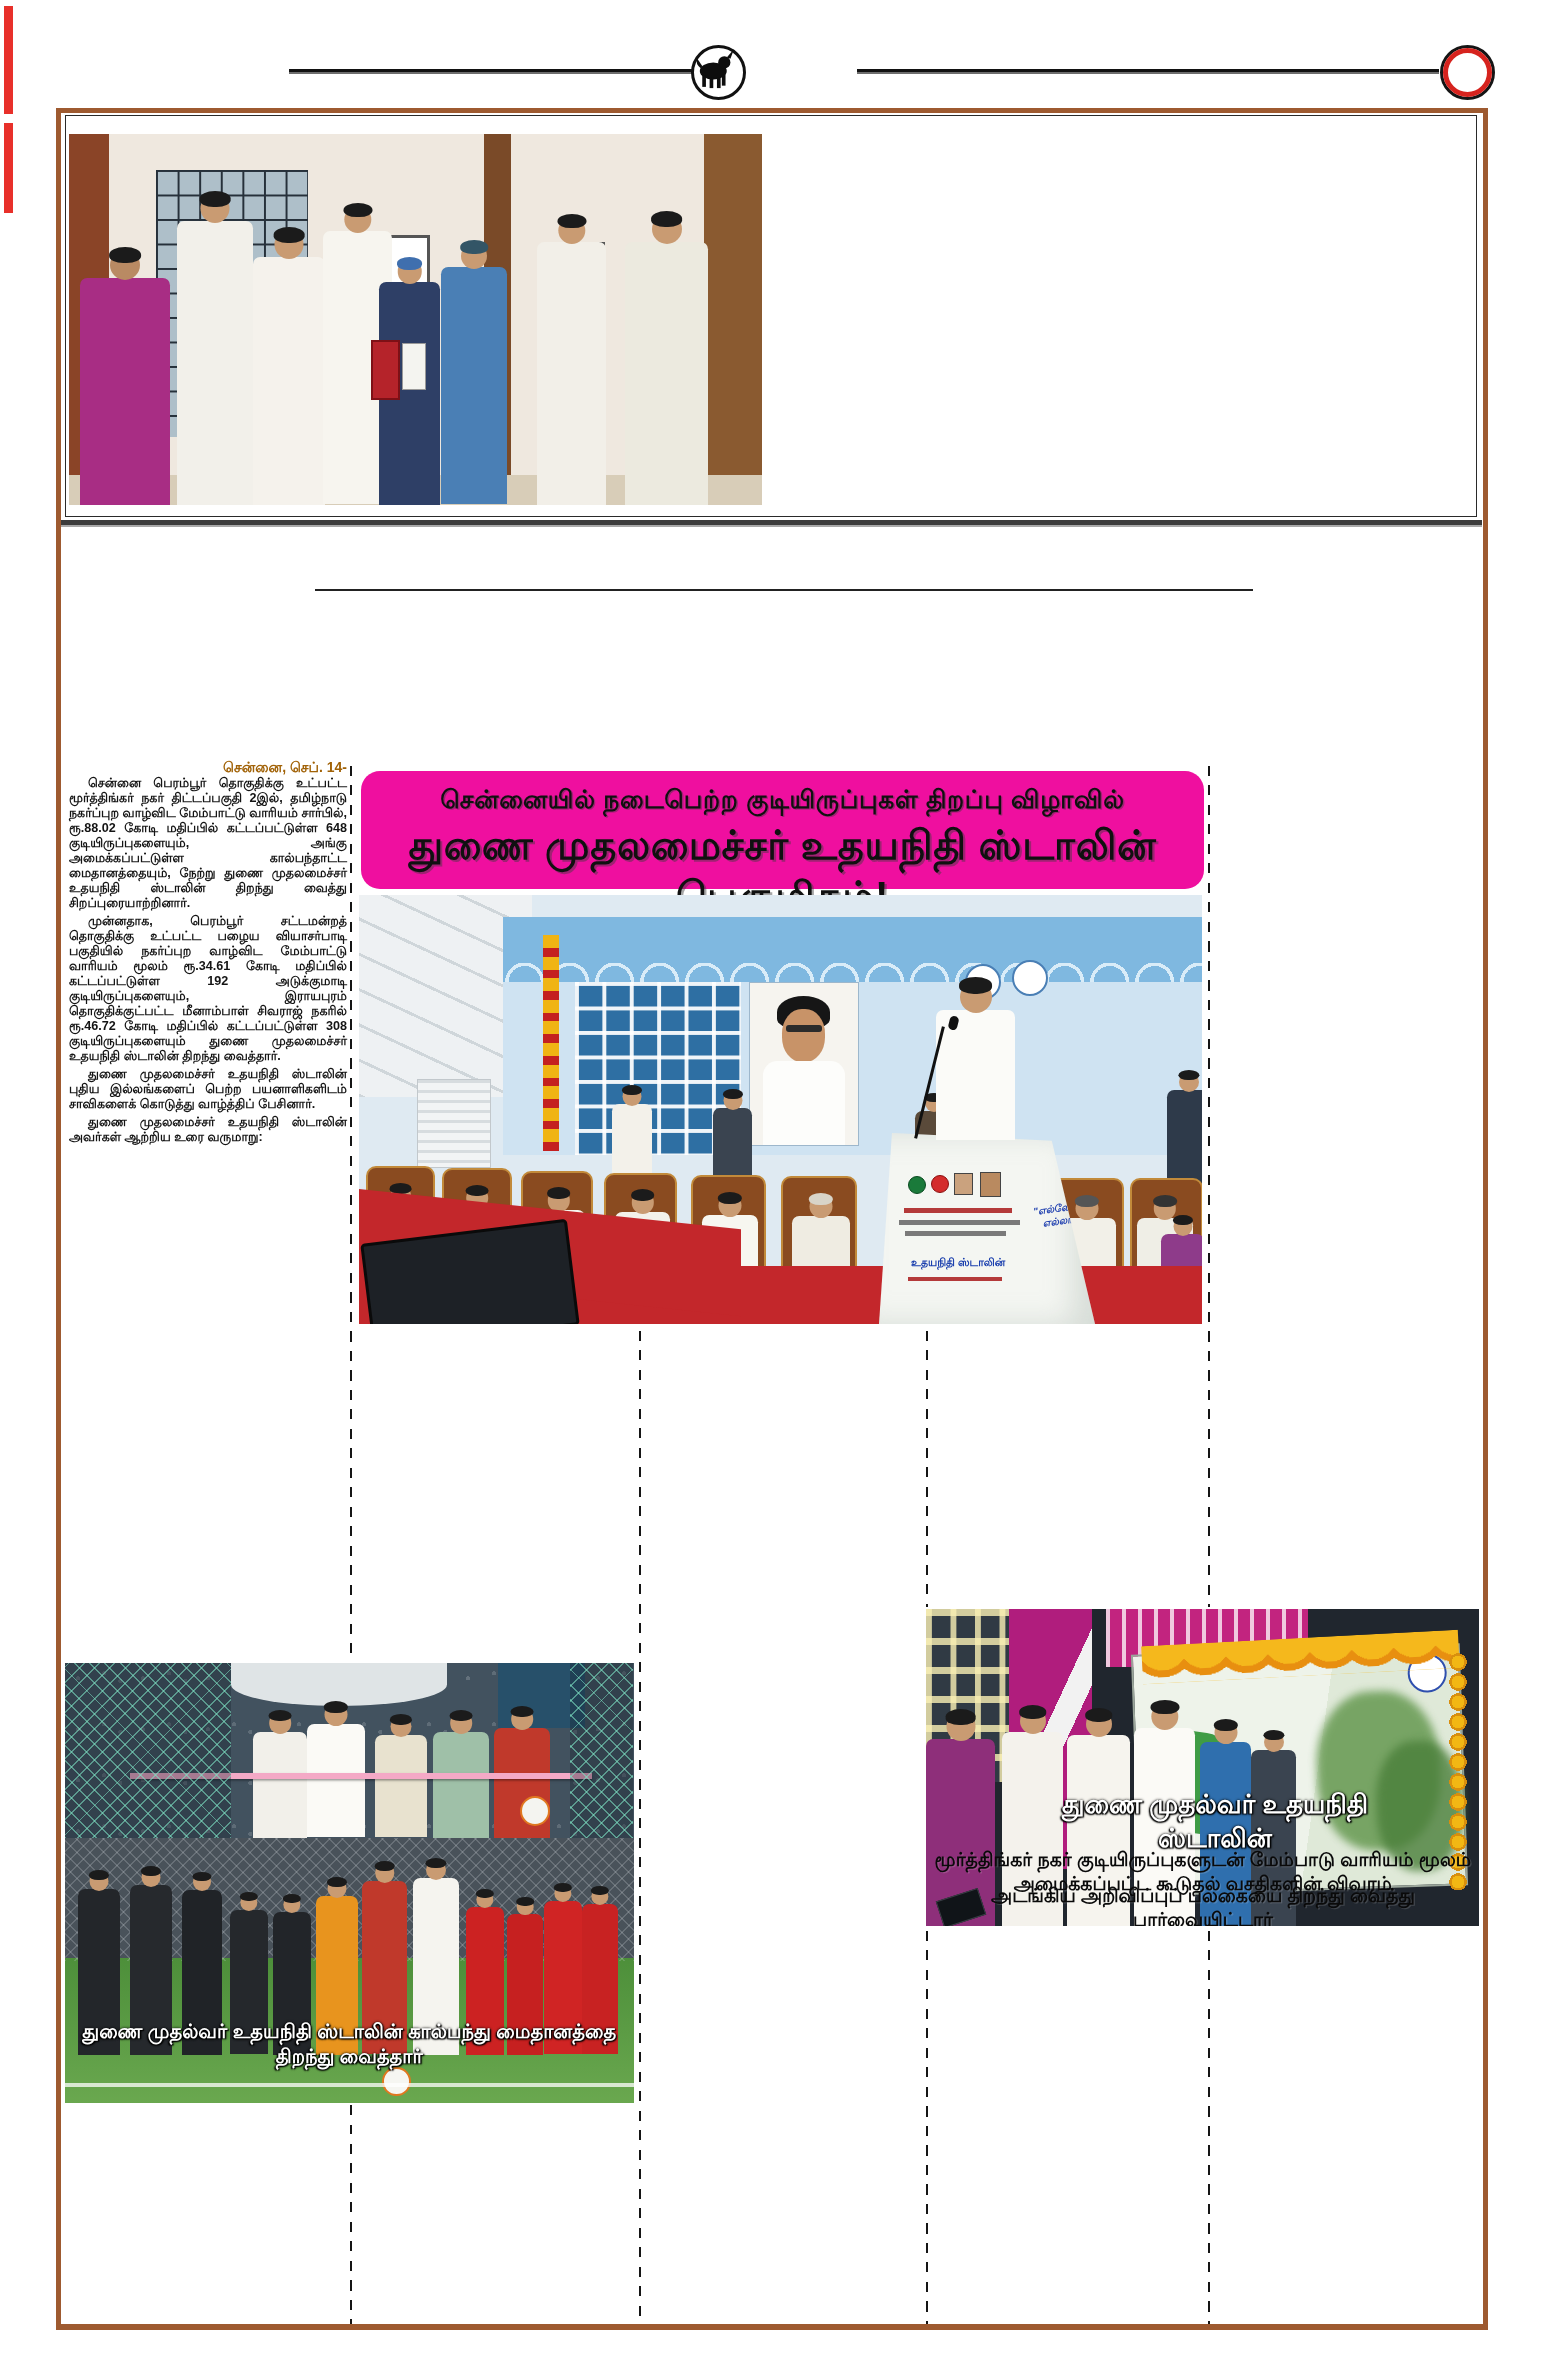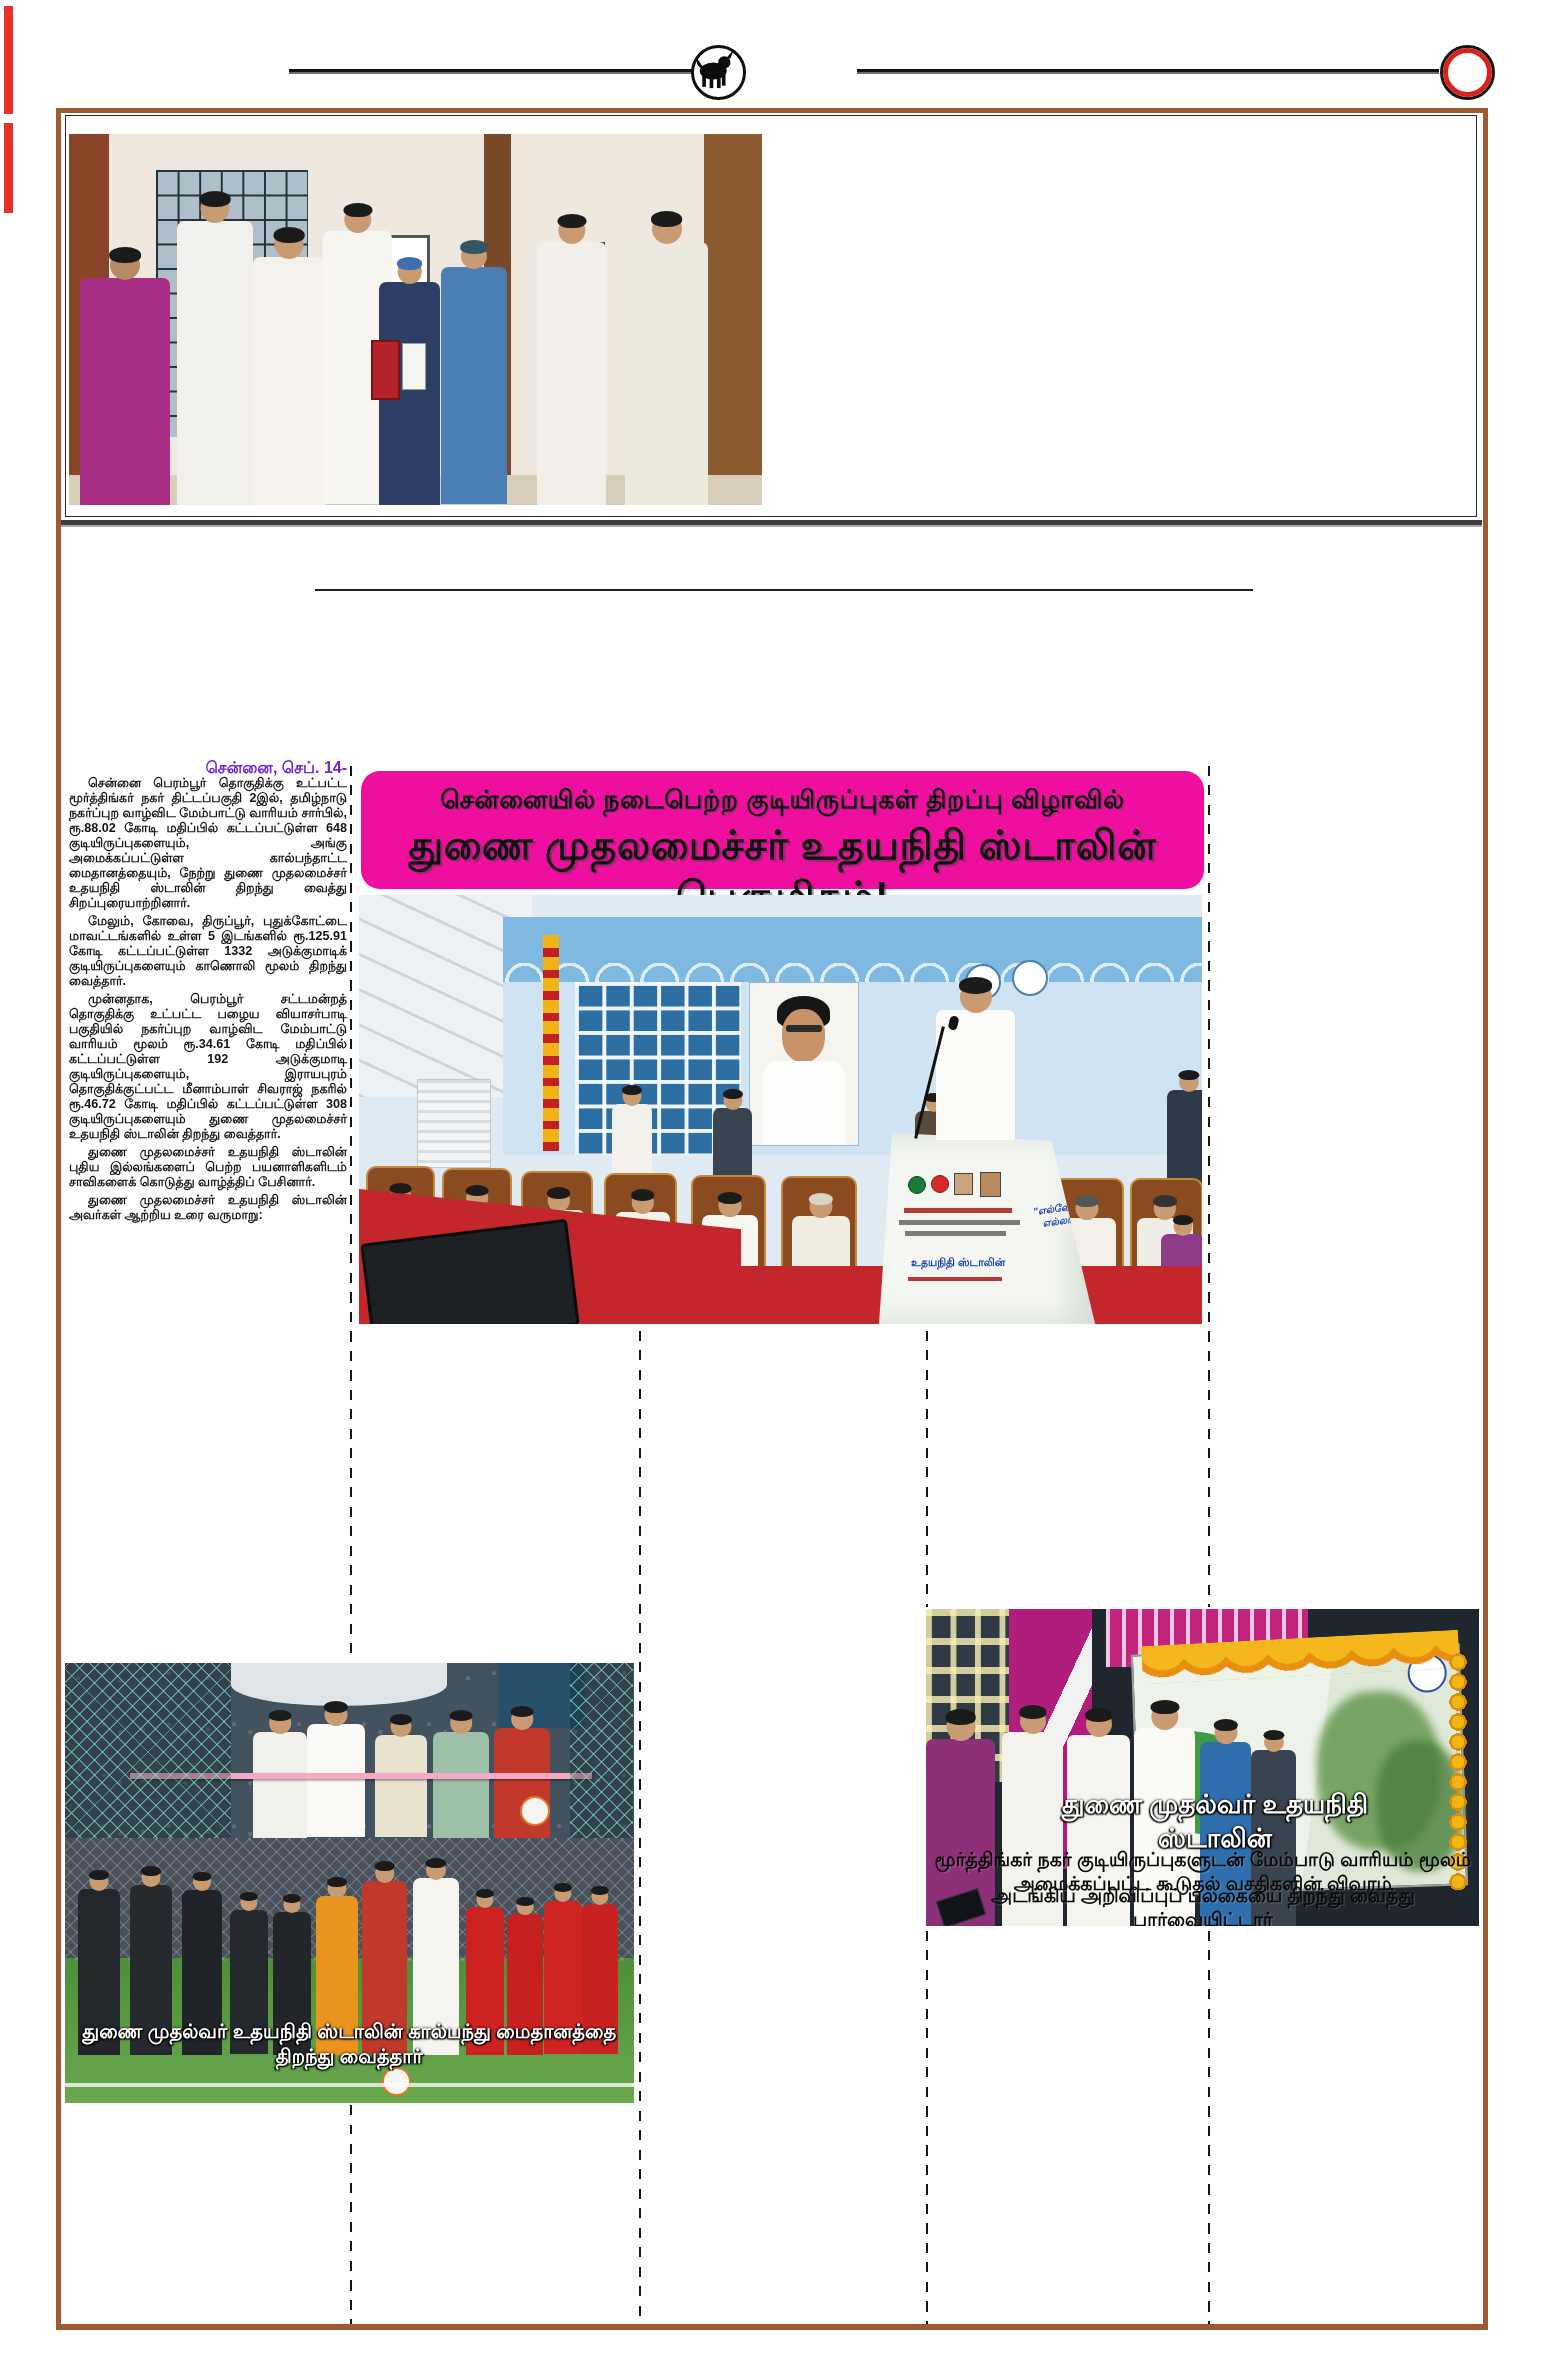--- a/index.html
+++ b/index.html
@@ -29,21 +29,21 @@
        background-size:42px 38px;background-repeat:repeat-x;}
   .garl-v{background-image:radial-gradient(circle,#f2b714 0 6.5px,#d88f0e 6.5px 8.7px,transparent 8.7px);
        background-size:20px 20px;background-repeat:repeat-y;}
   .headline-box{position:absolute;border-radius:19px;text-align:center;color:#101010;}
   .headline-kicker{font-size:25px;font-weight:bold;letter-spacing:0.7px;margin-top:14.4px;
        text-shadow:1.4px 1.4px 0 rgba(60,60,60,.45);}
   .headline-main{font-size:40px;font-weight:bold;letter-spacing:0.7px;margin-top:5.8px;
        text-shadow:2.2px 2.2px 0 rgba(60,60,60,.45);}
   .article{font-size:12.6px;font-weight:bold;color:#141414;line-height:15px;text-align:justify;}
   .article p{margin:0 0 2.9px 0;text-indent:19px;}
-  .dateline{font-size:16px;font-weight:bold;color:#6d28d9;text-align:right;padding-right:26px;}
+  .dateline{font-size:14px;font-weight:bold;color:#a16207;text-align:right;padding-right:26px;}
   .photo{position:absolute;overflow:hidden;}
   .cap-white{position:absolute;color:#ffffff;font-weight:bold;text-align:center;
        text-shadow:0 0 2.9px #000,1.4px 1.4px 1.4px #000,-1.4px 1.4px 1.4px #000;}
   .cap-black{position:absolute;color:#0a0a0a;font-weight:bold;text-align:center;}
 </style>
 </head>
 <body>
 
 <div class="page">
 
@@ -98,21 +98,20 @@
     <div class="fig" style="left:468px;top:108px;width:69px;height:263px;background:#f2efe8;--h:27.4px;"></div>
     <div class="fig" style="left:556px;top:108px;width:83px;height:263px;background:#eceadf;--h:30px;"></div>
   </div>
 
 
   <div class="abs" style="left:315px;top:589px;width:938px;height:2.2px;background:#222;"></div>
 
   <div class="abs dateline" style="left:69px;top:759px;width:278px;">சென்னை, செப். 14-</div>
   <div class="abs article" style="left:69px;top:776px;width:278px;">
     <p>சென்னை பெரம்பூர் தொகுதிக்கு உட்பட்ட மூர்த்திங்கர் நகர் திட்டப்பகுதி 2இல், தமிழ்நாடு நகர்ப்புற வாழ்விட மேம்பாட்டு வாரியம் சார்பில், ரூ.88.02 கோடி மதிப்பில் கட்டப்பட்டுள்ள 648 குடியிருப்புகளையும், அங்கு அமைக்கப்பட்டுள்ள கால்பந்தாட்ட மைதானத்தையும், நேற்று துணை முதலமைச்சர் உதயநிதி ஸ்டாலின் திறந்து வைத்து சிறப்புரையாற்றினார்.</p>
-    <p>மேலும், கோவை, திருப்பூர், புதுக்கோட்டை மாவட்டங்களில் உள்ள 5 இடங்களில் ரூ.125.91 கோடி கட்டப்பட்டுள்ள 1332 அடுக்குமாடிக் குடியிருப்புகளையும் காணொலி மூலம் திறந்து வைத்தார்.</p>
     <p>முன்னதாக, பெரம்பூர் சட்டமன்றத் தொகுதிக்கு உட்பட்ட பழைய வியாசர்பாடி பகுதியில் நகர்ப்புற வாழ்விட மேம்பாட்டு வாரியம் மூலம் ரூ.34.61 கோடி மதிப்பில் கட்டப்பட்டுள்ள 192 அடுக்குமாடி குடியிருப்புகளையும், இராயபுரம் தொகுதிக்குட்பட்ட மீனாம்பாள் சிவராஜ் நகரில் ரூ.46.72 கோடி மதிப்பில் கட்டப்பட்டுள்ள 308 குடியிருப்புகளையும் துணை முதலமைச்சர் உதயநிதி ஸ்டாலின் திறந்து வைத்தார்.</p>
     <p>துணை முதலமைச்சர் உதயநிதி ஸ்டாலின் புதிய இல்லங்களைப் பெற்ற பயனாளிகளிடம் சாவிகளைக் கொடுத்து வாழ்த்திப் பேசினார்.</p>
     <p>துணை முதலமைச்சர் உதயநிதி ஸ்டாலின் அவர்கள் ஆற்றிய உரை வருமாறு:</p>
   </div>
 
   <div class="headline-box" style="left:361px;top:771px;width:843px;height:118px;background:#ef0f9f;">
     <div class="headline-kicker">சென்னையில் நடைபெற்ற குடியிருப்புகள் திறப்பு விழாவில்</div>
     <div class="headline-main">துணை முதலமைச்சர் உதயநிதி ஸ்டாலின் பெருமிதம்!</div>
   </div>
 

